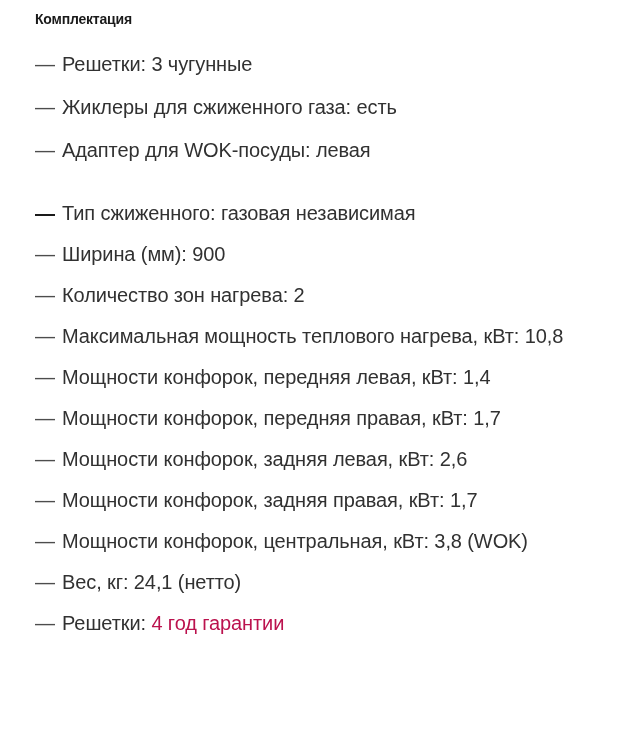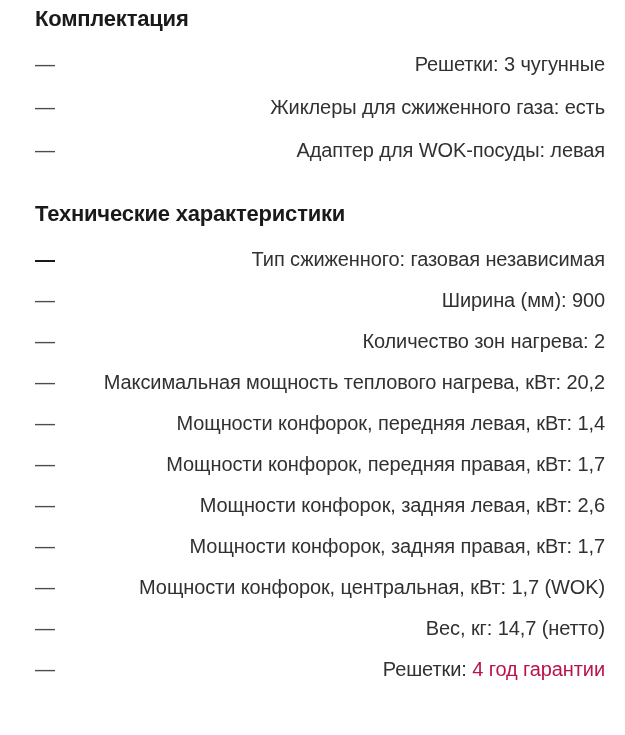--- a/index.html
+++ b/index.html
@@ -15,21 +15,21 @@
     width: 625px;
     height: 735px;
     background: var(--background);
     font-family: "Liberation Sans", sans-serif;
     overflow: hidden;
   }
   .wrap {
     padding: 6px 20px 0 35px;
   }
   .section-title {
-    font-size: 22px;
+    font-size: 14px;
     line-height: 26px;
     font-weight: 700;
     color: var(--heading);
     letter-spacing: -0.2px;
     margin: 0 0 20px 0;
   }
   .section + .section { margin-top: 39px; }
   .spec-list { margin: 0; padding: 0; list-style: none; }
   .spec-item {
     display: flex;
@@ -44,21 +44,21 @@
   .dash {
     flex: 0 0 27px;
     width: 27px;
     color: var(--dash);
     font-weight: 400;
   }
   .dash.bold {
     font-weight: 700;
     color: var(--heading);
   }
-  .spec-text { flex: 1 1 auto; text-align: right; }
+  .spec-text { flex: 1 1 auto; }
   .spec-link {
     color: var(--link);
     text-decoration: none;
     cursor: pointer;
   }
 </style>
 </head>
 <body>
 
 <div class="wrap">
@@ -76,40 +76,39 @@
   </li>
 
   <li class="spec-item">
     <span class="dash">—</span>
     <span class="spec-text"><span>Адаптер для WOK-посуды: левая</span></span>
   </li>
 </ul>
   </section>
 
   <section class="section sec-1">
-    <h2 class="section-title">Технические характеристики</h2>
     <ul class="spec-list">
   <li class="spec-item">
     <span class="dash bold">—</span>
     <span class="spec-text"><span>Тип сжиженного: газовая независимая</span></span>
   </li>
 
   <li class="spec-item">
     <span class="dash">—</span>
     <span class="spec-text"><span>Ширина (мм): 900</span></span>
   </li>
 
   <li class="spec-item">
     <span class="dash">—</span>
     <span class="spec-text"><span>Количество зон нагрева: 2</span></span>
   </li>
 
   <li class="spec-item">
     <span class="dash">—</span>
-    <span class="spec-text"><span>Максимальная мощность теплового нагрева, кВт: 20,2</span></span>
+    <span class="spec-text"><span>Максимальная мощность теплового нагрева, кВт: 10,8</span></span>
   </li>
 
   <li class="spec-item">
     <span class="dash">—</span>
     <span class="spec-text"><span>Мощности конфорок, передняя левая, кВт: 1,4</span></span>
   </li>
 
   <li class="spec-item">
     <span class="dash">—</span>
     <span class="spec-text"><span>Мощности конфорок, передняя правая, кВт: 1,7</span></span>
@@ -120,26 +119,26 @@
     <span class="spec-text"><span>Мощности конфорок, задняя левая, кВт: 2,6</span></span>
   </li>
 
   <li class="spec-item">
     <span class="dash">—</span>
     <span class="spec-text"><span>Мощности конфорок, задняя правая, кВт: 1,7</span></span>
   </li>
 
   <li class="spec-item">
     <span class="dash">—</span>
-    <span class="spec-text"><span>Мощности конфорок, центральная, кВт: 1,7 (WOK)</span></span>
+    <span class="spec-text"><span>Мощности конфорок, центральная, кВт: 3,8 (WOK)</span></span>
   </li>
 
   <li class="spec-item">
     <span class="dash">—</span>
-    <span class="spec-text"><span>Вес, кг: 14,7 (нетто)</span></span>
+    <span class="spec-text"><span>Вес, кг: 24,1 (нетто)</span></span>
   </li>
 
   <li class="spec-item">
     <span class="dash">—</span>
     <span class="spec-text"><span>Решетки: </span><a class="spec-link">4 год гарантии</a></span>
   </li>
 </ul>
   </section>
 </div>
 

